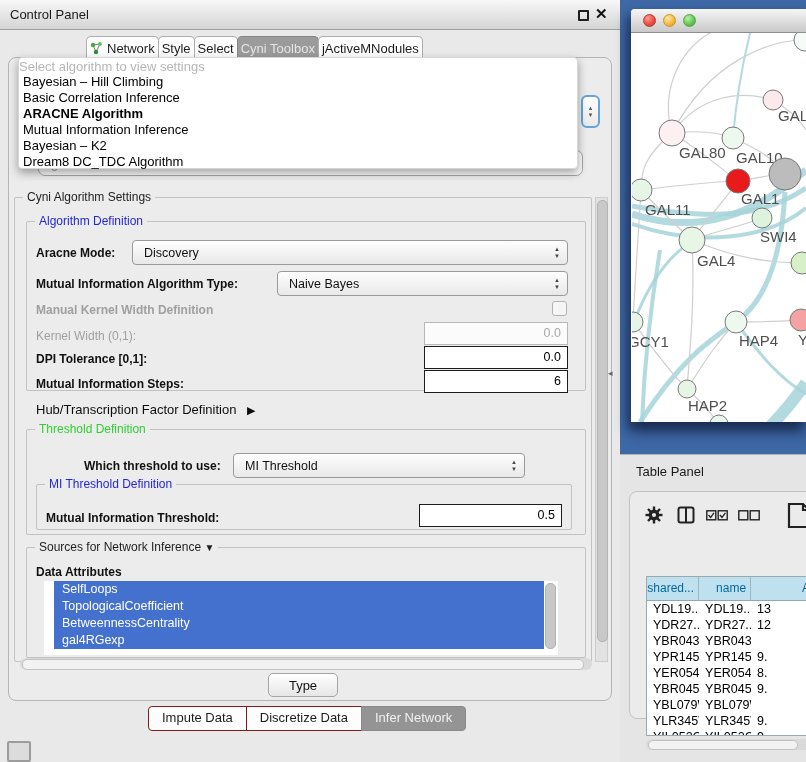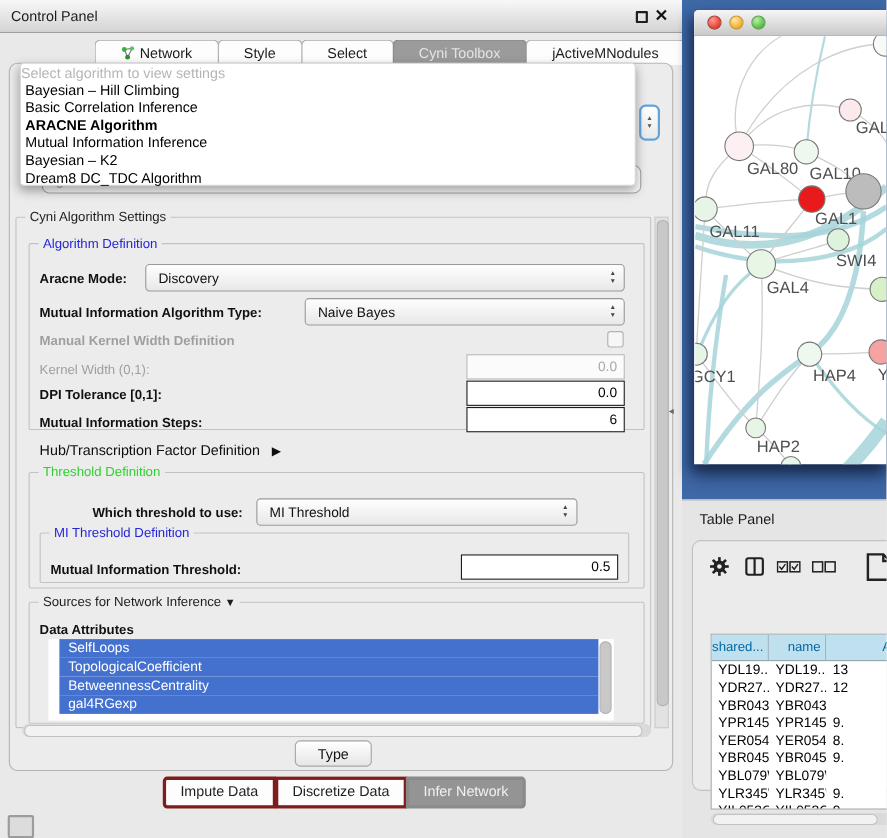--- a/index.html
+++ b/index.html
@@ -8,21 +8,21 @@
   .abs{position:absolute;box-sizing:border-box;}
 
   
   .cp-titlebar{left:0;top:0;width:620px;height:30px;
     background:linear-gradient(#f8f8f8,#d4d4d4);border-bottom:1px solid #9f9f9f;}
   .cp-title{left:10px;top:0;height:30px;line-height:30px;font-size:13px;color:#1b1b1b;}
   .float-ic{left:578px;top:10px;width:11px;height:11px;border:2px solid #1e1e1e;border-radius:1px;}
   .close-ic{left:595px;top:5px;font-size:15px;font-weight:bold;color:#111;}
 
   .tabbar{left:86px;top:36px;height:22px;display:flex;}
-  .tab{height:22px;line-height:21px;padding:0 23px;font-size:13px;color:#1d1d1d;
+  .tab{height:22px;line-height:21px;padding:0 3px;font-size:13px;color:#1d1d1d;
     background:#fdfdfd;border:1px solid #aeaeae;border-bottom:none;
     border-radius:5px 5px 0 0;margin-right:-1px;display:flex;align-items:center;}
   .tab.sel{background:#9b9b9b;color:#e5e5e5;border-color:#868686;}
 
   .main-panel{left:8px;top:57px;width:604px;height:644px;background:#ececec;
     border:1px solid #b5b5b5;border-radius:8px;}
 
   
   .dropdown{left:18px;top:57px;width:560px;height:112px;background:#fff;
     border:1px solid #d7d7d7;border-radius:4px;box-shadow:0 4px 10px rgba(0,0,0,.35);z-index:50;}
@@ -68,21 +68,21 @@
   .hthumb{position:absolute;background:#f2f2f2;border:1px solid #c2c2c2;border-radius:5px;}
 
   .attr-list{background:#fff;padding-left:10px;}
   .attr-item{height:17px;line-height:17px;background:#4470ce;color:#fff;
     font-size:12.5px;padding-left:8px;width:calc(100% - 14px);box-sizing:border-box;}
 
   .btn{border:1px solid #a5a5a5;border-radius:5px;background:linear-gradient(#ffffff,#e6e6e6);
     font-size:13px;color:#111;text-align:center;}
 
   .seg{height:23px;line-height:22px;padding:0 13px;font-size:13px;color:#1d1d1d;
-    background:#fdfdfd;border:3px solid #7f1d1d;margin-right:-1px;}
+    background:#fdfdfd;border:1px solid #7f1d1d;margin-right:-1px;}
   .seg.sel{background:#949494;color:#f1f1f1;border-color:#8a8a8a;}
   .seg.first{border-radius:4px 0 0 4px;}
   .seg.last{border-radius:0 4px 4px 0;}
 
   .splitter-arrow{left:608px;top:368px;font-size:9px;color:#666;}
 
   
   .desktop{left:620px;top:0;width:186px;height:454px;background:#3e68a6;}
   .net-window{left:631px;top:9px;width:175px;height:413px;background:#fff;
     border-radius:4px 0 0 0;box-shadow:-4px 7px 10px rgba(12,22,48,.45),0 10px 15px rgba(12,22,48,.5);}

